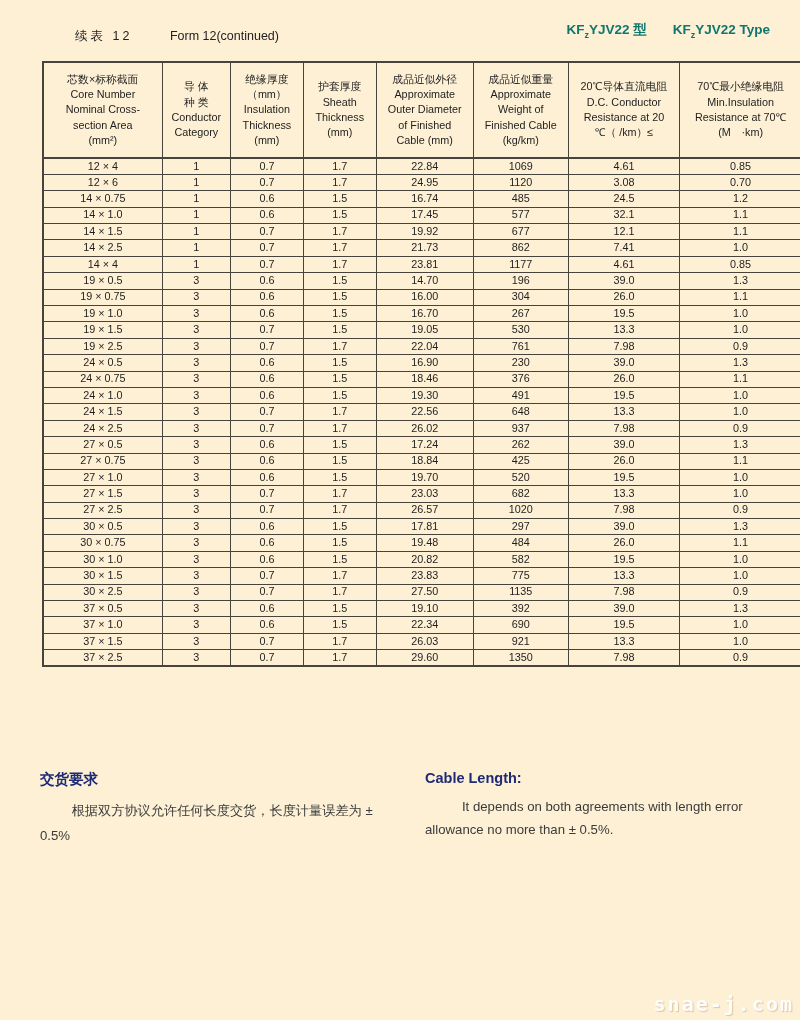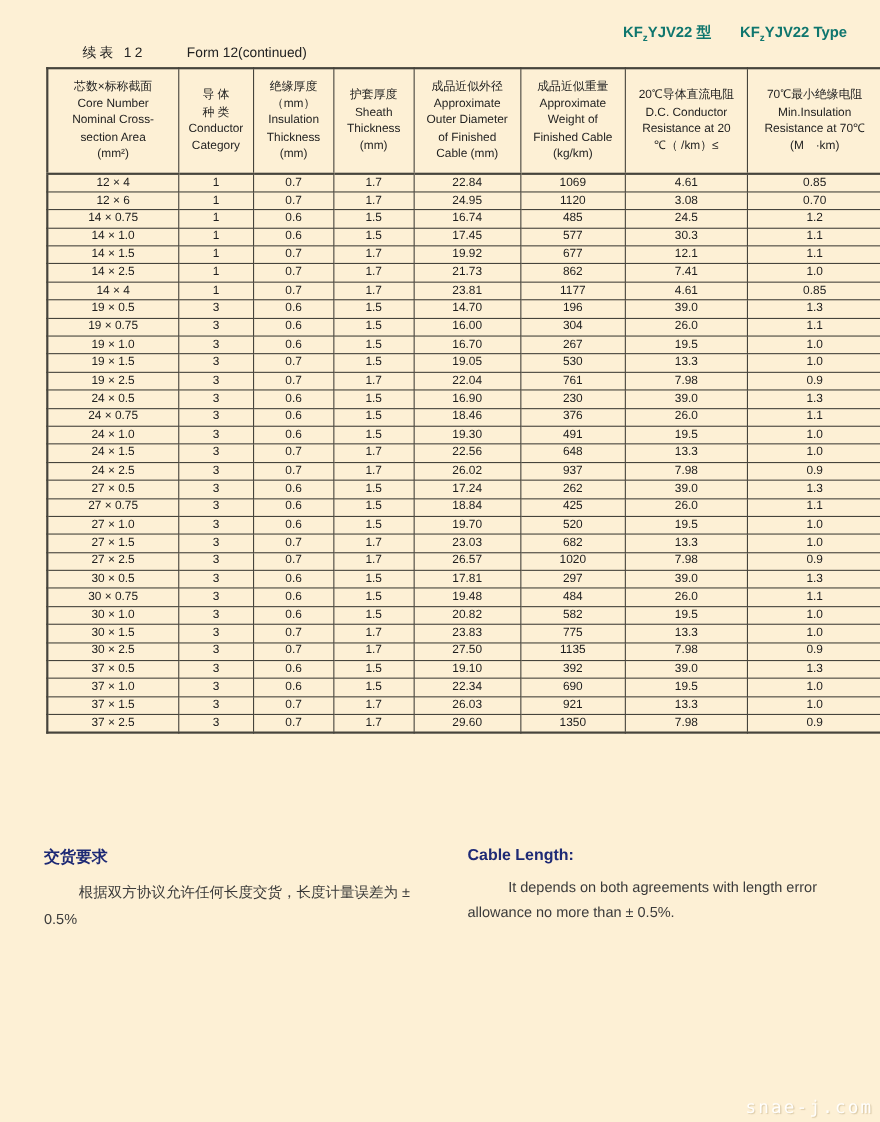--- a/index.html
+++ b/index.html
@@ -11,21 +11,21 @@
     font-family:"Liberation Sans", sans-serif;
     color:var(--ink);
   }
   .type-title {
     position:absolute; top:21px; right:30px;
     font-size:13.5px; font-weight:bold; color:#0f766e; white-space:nowrap;
   }
   .type-title sub { font-size:9px; }
   .type-gap { display:inline-block; width:26px; }
   .form-label {
-    position:absolute; top:40px; left:75px;
+    position:absolute; top:28px; left:75px;
     font-size:12.5px; color:#222; white-space:nowrap;
   }
   .form-label .cn { letter-spacing:3px; }
   .form-label .en { margin-left:34px; letter-spacing:0; }
 
   table.spec {
     position:absolute; top:61px; left:42px; width:761px;
     border-collapse:collapse; table-layout:fixed;
     border:2px solid var(--line);
     background:transparent;
@@ -56,21 +56,21 @@
     font-size:14.5px; font-weight:bold; color:var(--accent); margin:0 0 9px 0;
   }
   .foot-body {
     margin:0; font-size:13.2px; color:#3b3b3b; line-height:1.9; text-indent:2.4em;
   }
   .foot-col.right .foot-body { line-height:1.75; text-indent:2.8em; }
 
   .watermark {
     position:absolute; right:6px; bottom:4px;
     font-family:"DejaVu Sans Mono", monospace;
-    font-size:16px; font-weight:normal; letter-spacing:2px;
+    font-size:20px; font-weight:bold; letter-spacing:2px;
     color:rgba(255,255,255,0.95);
     text-shadow:1px 1px 1px rgba(190,170,130,0.55);
     margin-top:47px;
   }
 </style>
 </head>
 <body style="background: rgb(253, 240, 213);">
 
 <div class="type-title">
   <span><span>KF</span><sub>z</sub><span>YJV22 型</span></span><span class="type-gap"></span><span><span>KF</span><sub>z</sub><span>YJV22 Type</span></span>
@@ -179,21 +179,21 @@
         <td>24.5</td>
         <td>1.2</td>
       </tr>
       <tr>
         <td>14 × 1.0</td>
         <td>1</td>
         <td>0.6</td>
         <td>1.5</td>
         <td>17.45</td>
         <td>577</td>
-        <td>30.3</td>
+        <td>32.1</td>
         <td>1.1</td>
       </tr>
       <tr>
         <td>14 × 1.5</td>
         <td>1</td>
         <td>0.7</td>
         <td>1.7</td>
         <td>19.92</td>
         <td>677</td>
         <td>12.1</td>

